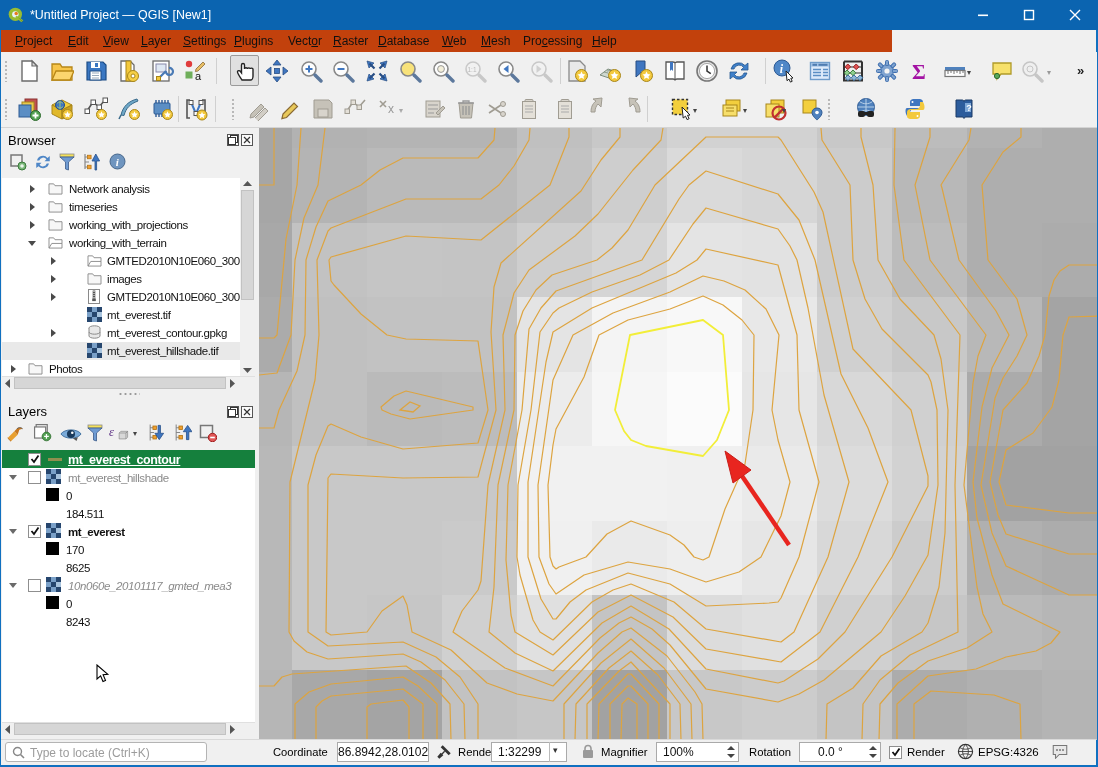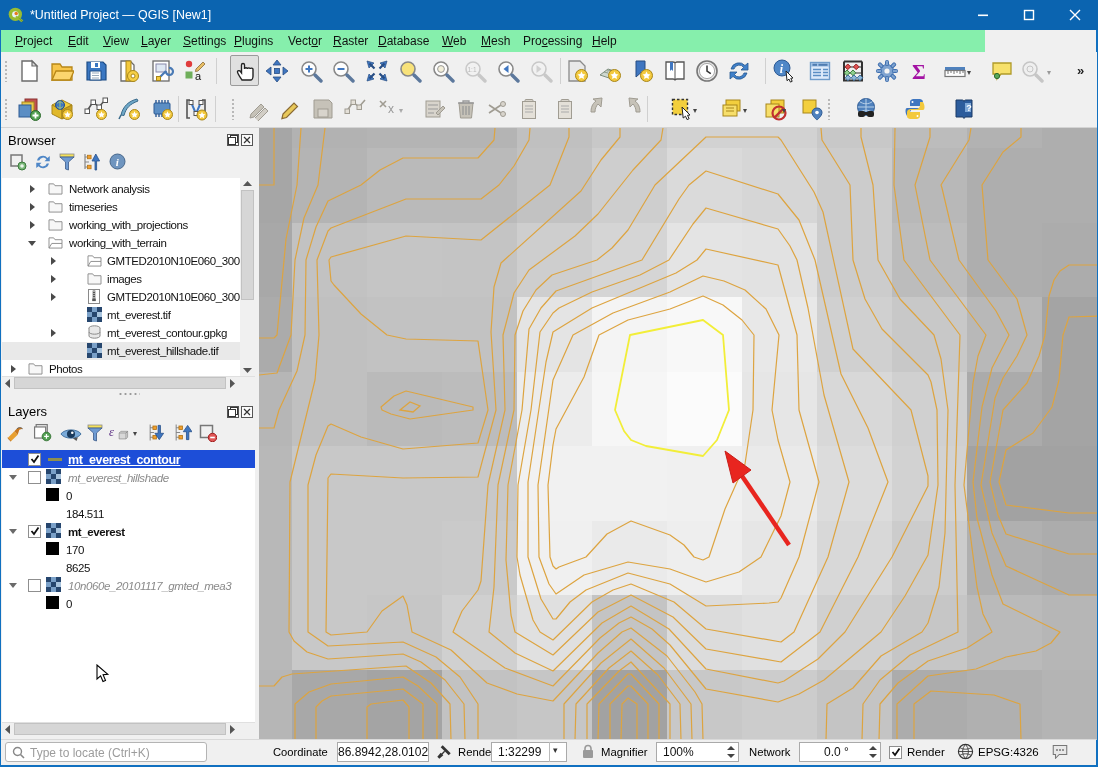--- a/index.html
+++ b/index.html
@@ -1,20 +1,20 @@
 <!DOCTYPE html>
 <html><head><meta charset="utf-8"><style>
 *{margin:0;padding:0;box-sizing:border-box}
 html,body{width:1098px;height:767px;overflow:hidden;font-family:"Liberation Sans",sans-serif;background:#f0f0f0}
 .abs{position:absolute}
 #win{position:relative;width:1098px;height:767px;background:#f0f0f0;border-left:1px solid #1070c0;border-right:2px solid #1070c0;border-bottom:2px solid #1070c0}
 #titlebar{position:absolute;left:-1px;top:0;width:1098px;height:30px;background:#0b64b0;color:#fff;font-size:12px}
 #titlebar .ttl{position:absolute;left:30px;top:8px}
 .capbtn{position:absolute;top:0;width:46px;height:30px}
-#menubar{position:absolute;left:0;top:30px;width:984px;height:22px;background:#86efac;font-size:12px;color:#111}
+#menubar{position:absolute;left:0;top:30px;width:891px;height:22px;background:#c2410c;font-size:12px;color:#111}
 .mi{position:absolute;top:4px}
 .mi u{text-decoration:underline}
 #tb1{position:absolute;left:0;top:52px;width:1096px;height:38px;background:#f0f0f0}
 #tb2{position:absolute;left:0;top:90px;width:1096px;height:38px;background:#f0f0f0;border-bottom:1px solid #d4d4d4}
 .ic{position:absolute;top:7px;width:24px;height:24px}
 .ic2{position:absolute;top:7px;width:24px;height:24px}
 .sep{position:absolute;top:6px;width:1px;height:26px;background:#d0d0d0}
 .grip{position:absolute;top:8px;width:4px;height:22px;background-image:radial-gradient(circle,#b8b8b8 1px,transparent 1px);background-size:4px 4px}
 .dd{position:absolute;top:16px;font-size:8px;color:#444}
 #panelL{position:absolute;left:0;top:0;width:0;height:0}
@@ -766,21 +766,21 @@
         <rect x="7.5" y="15.8" width="4.4" height="4.4" fill="#f0a030" stroke="#b07010"></rect>
         <path d="M17 21 V11 h-4 l5.5-8 5.5 8 h-4 v10 z" fill="#3f76c0" stroke="#27508a"></path>
       </svg>
  <svg class="abs" style="left:198px;top:424px" width="18" height="18" viewBox="0 0 18 18">
         <rect x="1.5" y="1.5" width="12" height="12" fill="none" stroke="#777" stroke-width="1.5"></rect>
         <circle cx="13.5" cy="13.5" r="4.2" fill="#e05555" stroke="#a02020"></circle>
         <path d="M11.2 13.5 h4.6" stroke="#fff" stroke-width="1.6"></path>
       </svg>
 
  <div class="tree" style="left:1px;top:450px;width:253px;height:272px">
-<div class="trow" style="left:0;top:0;width:253px;background:#1d4ed8">
+<div class="trow" style="left:0;top:0;width:253px;background:#15803d">
           <span class="cb" style="left:26px;top:2.5px;width:13px;height:13px"></span>
           <svg class="abs" style="left:28px;top:4px" width="10" height="10" viewBox="0 0 10 10">
             <path d="M1.5 5 L4 8 L8.5 1.5" fill="none" stroke="#111" stroke-width="1.8"></path>
           </svg>
           <span class="abs" style="left:46px;top:8px;width:14px;height:3px;background:#8f8f4f"></span>
           <span class="abs" style="left:66px;top:1px;color:#fff;font-weight:bold;text-decoration:underline;font-size:12.5px">mt_everest_contour</span>
         </div>
 <div class="trow" style="left:0;top:18px;width:253px">
           <span class="arr d" style="position:absolute;left:7px;top:7px;border-top-color:#6a6a6a"></span>
           <span class="cb" style="left:26px;top:2.5px;width:13px;height:13px"></span>
@@ -789,21 +789,21 @@
             <rect x="0" y="0" width="5" height="5" fill="#26466e"></rect>
             <rect x="10" y="0" width="5" height="5" fill="#26466e"></rect>
             <rect x="5" y="5" width="5" height="5" fill="#26466e"></rect>
             <rect x="0" y="10" width="5" height="5" fill="#26466e"></rect>
             <rect x="10" y="10" width="5" height="5" fill="#26466e"></rect>
             <rect x="5" y="0" width="5" height="5" fill="#7aa0c8"></rect>
             <rect x="0" y="5" width="5" height="5" fill="#7aa0c8"></rect>
             <rect x="10" y="5" width="5" height="5" fill="#a8c4de"></rect>
             <rect x="5" y="10" width="5" height="5" fill="#7aa0c8"></rect>
           </svg>
-          <span class="abs" style="left:66px;top:1px;color:#8a8a8a;font-style:italic">mt_everest_hillshade</span>
+          <span class="abs" style="left:66px;top:1px;color:#8a8a8a;">mt_everest_hillshade</span>
         </div>
 <div class="trow" style="left:0;top:36px;width:253px">
           <span class="abs" style="left:44px;top:1.5px;width:13px;height:13px;background:#000"></span>
           <span class="abs" style="left:64px;top:1px">0</span>
         </div>
 <div class="trow" style="left:0;top:54px;width:223px">
           <span class="abs" style="left:64px;top:1px">184.511</span>
         </div>
 <div class="trow" style="left:0;top:72px;width:253px">
           <span class="arr d" style="position:absolute;left:7px;top:7px;border-top-color:#6a6a6a"></span>
@@ -845,20 +845,23 @@
             <rect x="5" y="0" width="5" height="5" fill="#7aa0c8"></rect>
             <rect x="0" y="5" width="5" height="5" fill="#7aa0c8"></rect>
             <rect x="10" y="5" width="5" height="5" fill="#a8c4de"></rect>
             <rect x="5" y="10" width="5" height="5" fill="#7aa0c8"></rect>
           </svg>
           <span class="abs" style="left:66px;top:1px;color:#8a8a8a;font-style:italic;white-space:nowrap">10n060e_20101117_gmted_mea3</span>
         </div>
 <div class="trow" style="left:0;top:144px;width:253px">
           <span class="abs" style="left:44px;top:1.5px;width:13px;height:13px;background:#000"></span>
           <span class="abs" style="left:64px;top:1px">0</span>
+        </div>
+<div class="trow" style="left:0;top:162px;width:253px">
+          <span class="abs" style="left:64px;top:1px">8243</span>
         </div>
 
  </div>
  <div class="sb" style="left:1px;top:722px;width:253px;height:14px;border-top:1px solid #e0e0e0"></div>
  <svg class="abs" style="left:3px;top:725px" width="8" height="9">
         <path d="M6 0 L1 4.5 L6 9 z" fill="#555"></path>
       </svg>
  <svg class="abs" style="left:227px;top:725px" width="8" height="9">
         <path d="M2 0 L7 4.5 L2 9 z" fill="#555"></path>
       </svg>
@@ -888,22 +891,22 @@
 <span class="abs" style="left:552px;top:745px;font-size:9px;color:#333">▾</span>
 <svg class="abs" style="left:580px;top:744px" width="14" height="15" viewBox="0 0 14 15">
       <rect x="2" y="6" width="10" height="8" rx="1" fill="#9a9a9a"></rect>
       <path d="M4 6 V4.5 a3 3 0 0 1 6 0 V6" fill="none" stroke="#9a9a9a" stroke-width="1.6"></path>
     </svg>
 <span class="abs" style="left:600px;top:746px;font-size:11.3px">Magnifier</span>
 <div class="inp" style="left:655px;top:742px;width:83px;height:20px;line-height:18px;padding-left:6px">100%</div>
 <svg class="abs" style="left:726px;top:745px" width="9" height="14">
       <path d="M0 5 L4 1 L8 5 z M0 9 L4 13 L8 9 z" fill="#444"></path>
     </svg>
-<span class="abs" style="left:748px;top:746px;font-size:11.3px">Network</span>
-<div class="inp" style="left:798px;top:742px;width:82px;height:20px;line-height:18px;padding-left:24px">0.0 °</div>
+<span class="abs" style="left:748px;top:746px;font-size:11.3px">Rotation</span>
+<div class="inp" style="left:798px;top:742px;width:82px;height:20px;line-height:18px;padding-left:18px">0.0 °</div>
 <svg class="abs" style="left:868px;top:745px" width="9" height="14">
       <path d="M0 5 L4 1 L8 5 z M0 9 L4 13 L8 9 z" fill="#444"></path>
     </svg>
 <span class="cb" style="left:888px;top:746px;width:13px;height:13px"></span>
 <svg class="abs" style="left:890px;top:747px" width="10" height="10" viewBox="0 0 10 10">
       <path d="M1.5 5 L4 8 L8.5 1.5" fill="none" stroke="#111" stroke-width="1.8"></path>
     </svg>
 <span class="abs" style="left:906px;top:746px;font-size:11.5px">Render</span>
 <svg class="abs" style="left:956px;top:743px" width="17" height="17" viewBox="0 0 24 24">
       <circle cx="12" cy="12" r="10" fill="none" stroke="#333" stroke-width="1.6"></circle>

